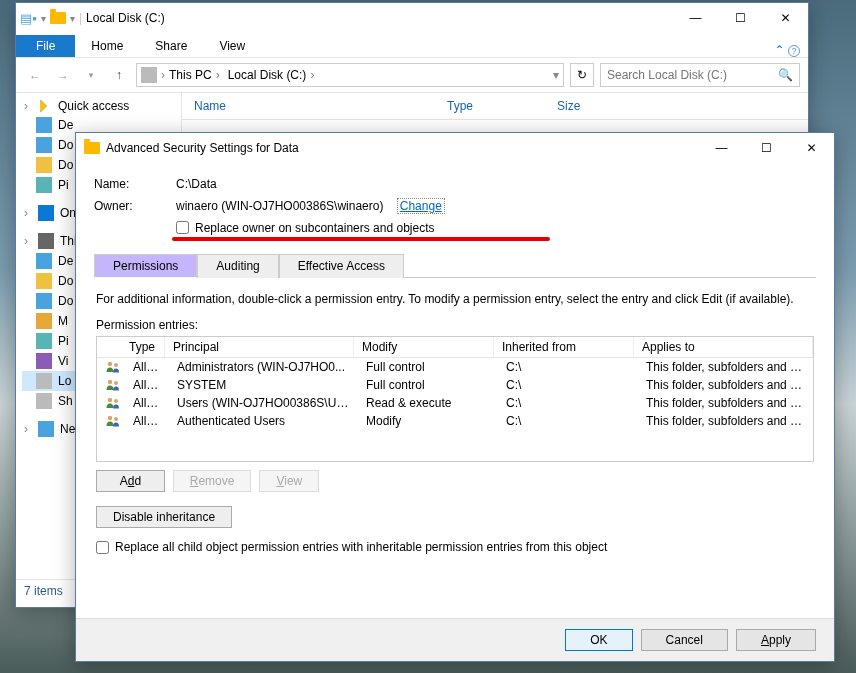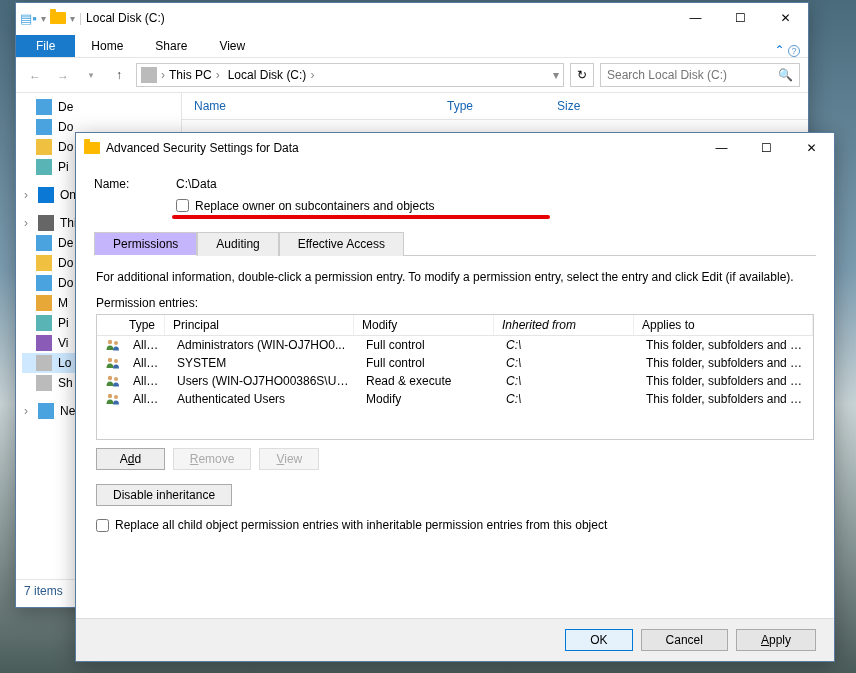--- a/index.html
+++ b/index.html
@@ -109,21 +109,21 @@
 .tab.active { background: #c4b5fd; border-bottom: 1px solid #fff; }
 .tabcontent { padding: 14px 2px 4px 2px; font-size: 12px; }
 .perm-desc { margin-bottom: 12px; }
 .perm-label { margin-bottom: 4px; }
 .perm-table { border: 1px solid #ccc; height: 126px; overflow: hidden; }
 .perm-head { display: flex; border-bottom: 1px solid #e5e5e5; background: #fff; }
 .perm-head > div { padding: 3px 8px; border-right: 1px solid #eee; font-size: 12px; }
 .col-type { width: 68px; padding-left: 32px !important; }
 .col-prin { width: 189px; }
 .col-acc { width: 140px; }
-.col-inh { width: 140px; font-style: italic; }
+.col-inh { width: 140px; }
 .col-app { flex: 1; }
 .perm-row { display: flex; padding: 1px 0; align-items: center; }
 .perm-row > div { padding: 1px 8px; font-size: 12px; white-space: nowrap; overflow: hidden; text-overflow: ellipsis; }
 .user-icon { width: 16px; height: 16px; display: inline-block; margin-left: 8px; margin-right: 4px; vertical-align: middle; }
 .user-icon svg { width: 16px; height: 16px; }
 .btnrow { display: flex; gap: 8px; margin-top: 8px; }
 .btn { border: 1px solid #aaa; background: #eee; padding: 3px 16px; font-size: 12px; }
 .btn:disabled, .btn.disabled { background: #f5f5f5; color: #aaa; border-color: #ddd; }
 .btn u { text-decoration: underline; }
 .chkline2 { display: flex; align-items: center; gap: 6px; font-size: 12px; margin-top: 12px; }
@@ -178,20 +178,26 @@
     </div>
     <span class="refresh">↻</span>
     <div class="searchbox">
       <input placeholder="Search Local Disk (C:)" style="">
       <span>🔍</span>
     </div>
   </div>
   <div class="explorer-body">
     <div class="sidebar">
       <div class="side-sec">
+        <div class="side-head">
+            <span class="qa-icon"><svg viewBox="0 0 16 16">
+                <path d="M3 1 L10 8 L3 15 Z" fill="#ffc107" stroke="#c08000" stroke-width="0.5"></path>
+              </svg></span>
+            <span>Quick access</span>
+          </div>
         <div class="side-item">
             <span class="tiny-icon blue"></span>
             <span>De</span>
           </div>
         <div class="side-item">
             <span class="tiny-icon blue"></span>
             <span>Do</span>
           </div>
         <div class="side-item">
             <span class="tiny-icon"></span>
@@ -275,20 +281,27 @@
     <div class="winctrl">
       <button>—</button>
       <button>☐</button>
       <button class="close">✕</button>
     </div>
   </div>
   <div class="sec-body">
     <div class="field-row">
       <div class="field-label">Name:</div>
       <div class="field-val">C:\Data</div>
+    </div>
+    <div class="field-row">
+      <div class="field-label">Owner:</div>
+      <div class="field-val">
+        <span>winaero (WIN-OJ7HO00386S\winaero)</span>
+        <a href="#" class="change-link">Change</a>
+      </div>
     </div>
     <div class="chkline">
       <input type="checkbox" style="">
       <span>Replace owner on subcontainers and objects</span>
     </div>
     <div class="redline"></div>
     <div class="tabs">
       <div class="tab active">Permissions</div>
       <div class="tab">Auditing</div>
       <div class="tab">Effective Access</div>

